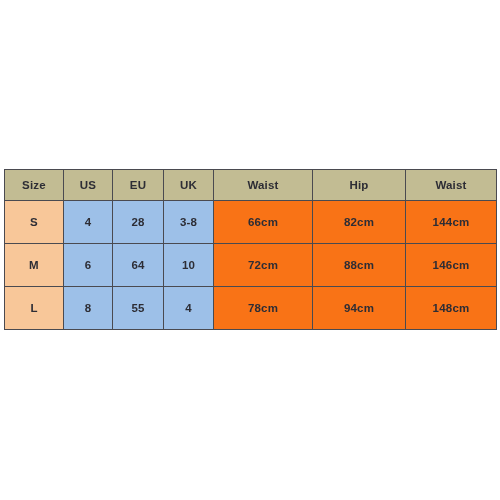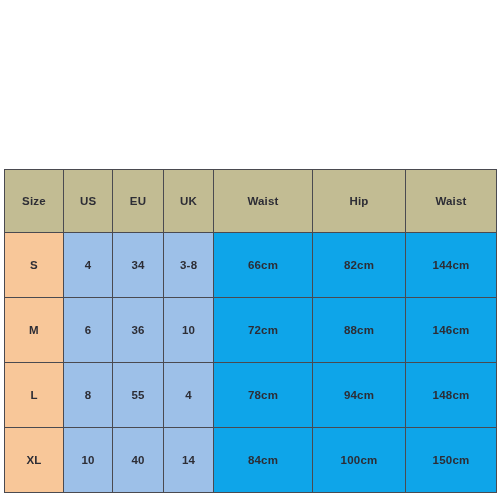--- a/index.html
+++ b/index.html
@@ -39,21 +39,21 @@
   }
 
   table.size-chart td,
   table.size-chart th {
     border: 1px solid #4a4a50;
     text-align: center;
     vertical-align: middle;
     font-size: 11.5px;
     font-weight: bold;
     color: #2d2d35;
-    padding: 16px;
+    padding: 0;
     letter-spacing: 0.2px;
     white-space: nowrap;
   }
 
   
   col.c-size   { width: 59px; }
   col.c-us     { width: 49px; }
   col.c-eu     { width: 51px; }
   col.c-uk     { width: 50px; }
   col.c-waist  { width: 99px; }
@@ -72,21 +72,21 @@
     height: 32px;
   }
 
   td.cell-size {
     background: #f8c799;
   }
   td.cell-intl {
     background: #9dc0e8;
   }
   td.cell-meas {
-    background: #0ea5e9;
+    background: #f97316;
   }
 </style>
 </head>
 <body>
 
 <div id="canvas">
 
   <div id="size-chart-wrap">
     <table class="size-chart">
       <colgroup>
@@ -108,50 +108,41 @@
           <th>Waist</th>
           <th>Hip</th>
           <th>Waist</th>
         </tr>
       </thead>
 
       <tbody>
         <tr class="data-row">
           <td class="cell-size">S</td>
           <td class="cell-intl">4</td>
-          <td class="cell-intl">34</td>
+          <td class="cell-intl">28</td>
           <td class="cell-intl">3-8</td>
           <td class="cell-meas">66cm</td>
           <td class="cell-meas">82cm</td>
           <td class="cell-meas">144cm</td>
         </tr>
         <tr class="data-row">
           <td class="cell-size">M</td>
           <td class="cell-intl">6</td>
-          <td class="cell-intl">36</td>
+          <td class="cell-intl">64</td>
           <td class="cell-intl">10</td>
           <td class="cell-meas">72cm</td>
           <td class="cell-meas">88cm</td>
           <td class="cell-meas">146cm</td>
         </tr>
         <tr class="data-row">
           <td class="cell-size">L</td>
           <td class="cell-intl">8</td>
           <td class="cell-intl">55</td>
           <td class="cell-intl">4</td>
           <td class="cell-meas">78cm</td>
           <td class="cell-meas">94cm</td>
           <td class="cell-meas">148cm</td>
         </tr>
-        <tr class="data-row">
-          <td class="cell-size">XL</td>
-          <td class="cell-intl">10</td>
-          <td class="cell-intl">40</td>
-          <td class="cell-intl">14</td>
-          <td class="cell-meas">84cm</td>
-          <td class="cell-meas">100cm</td>
-          <td class="cell-meas">150cm</td>
-        </tr>
       </tbody>
     </table>
   </div>
 
 </div>
 
 </body></html>

